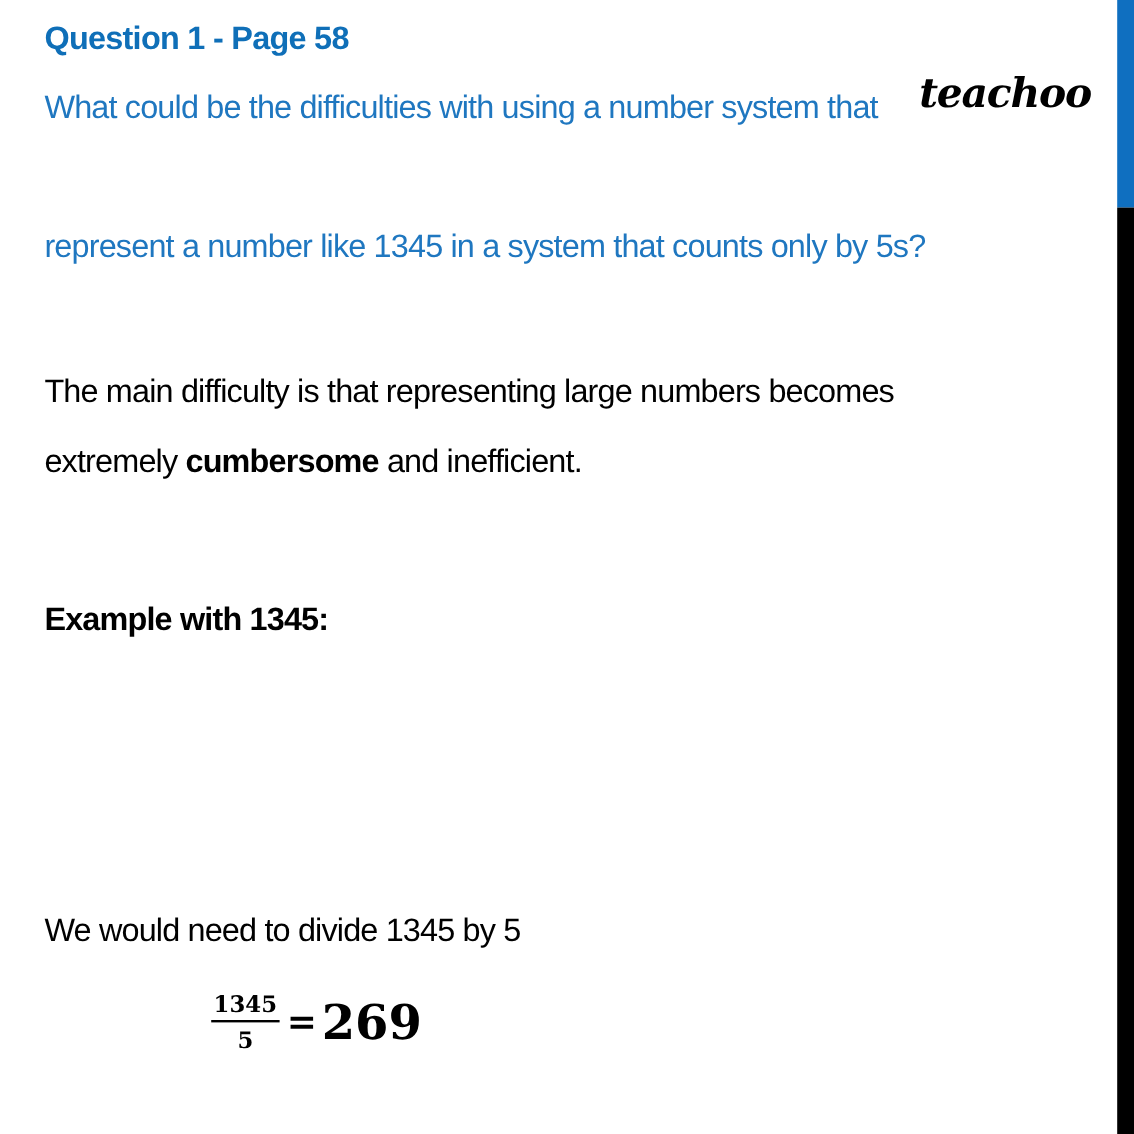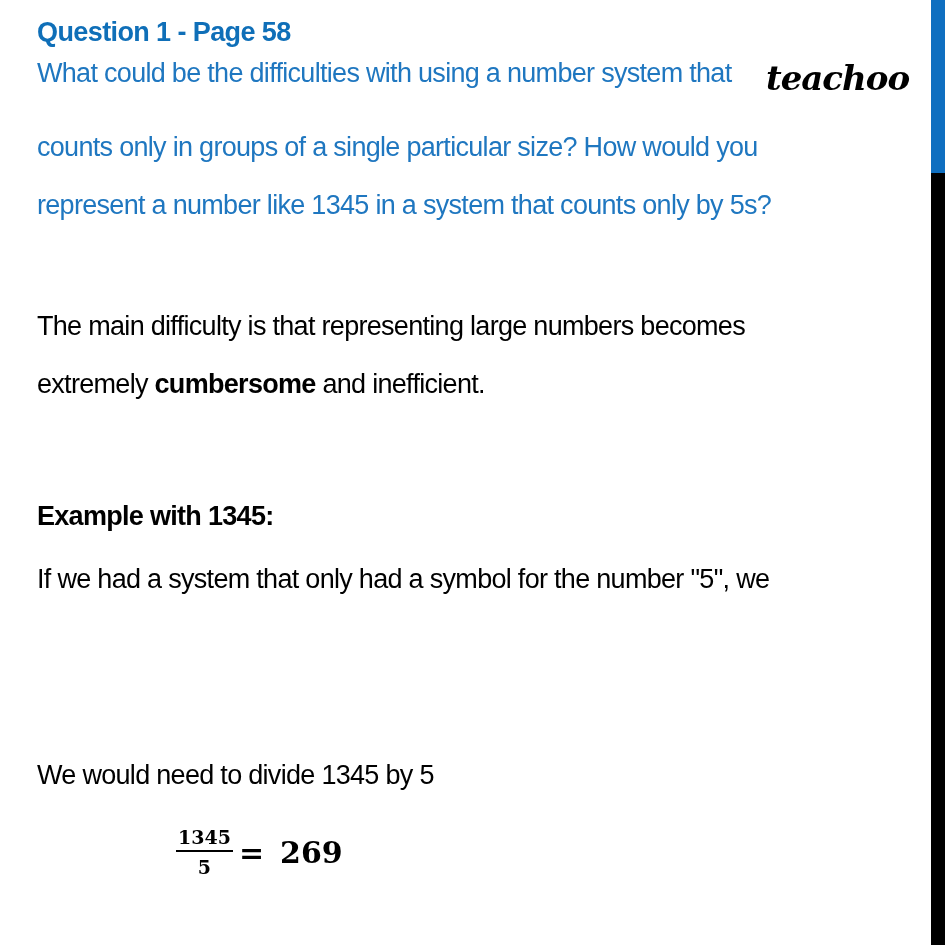--- a/index.html
+++ b/index.html
@@ -28,41 +28,39 @@
     .b { font-weight: bold; }
     .math {
       position: absolute; left: 176px; top: 826px;
       display: flex; align-items: center;
       font-family: "DejaVu Serif", serif; font-weight: bold; color: #000;
     }
     .frac { display: inline-flex; flex-direction: column; align-items: center; font-size: 19px; }
     .frac .num { padding: 0 2px 2px 2px; border-bottom: 2px solid #000; line-height: 22px; }
     .frac .den { padding-top: 4px; line-height: 22px; }
     .eq { font-size: 30px; margin-left: 6px; }
-    .res { font-size: 30px; margin-left: 16px; }
+    .res { font-size: 40px; margin-left: 4px; }
     .sidebar-blue { position: absolute; left: 931px; top: 0; width: 14px; height: 173px; background: #0f6fc0; }
     .sidebar-black { position: absolute; left: 931px; top: 173px; width: 14px; height: 772px; background: #000; }
   </style>
 </head>
 <body>
 
 <div class="page">
   <div class="title">Question 1 - Page 58</div>
   <div class="logo">teachoo</div>
 
-  <div class="line q" style="top:58px">What could be the difficulties with using a number system that</div>
-  <div class="line q" style="top:132px">counts only in groups of a single particular size? How would you</div>
+  <div class="line q" style="top:74px">What could be the difficulties with using a number system that</div>
   <div class="line q" style="top:190px">represent a number like 1345 in a system that counts only by 5s?</div>
 
   <div class="line" style="top:369px"><span>extremely </span><span class="b">cumbersome</span><span> and inefficient.</span></div>
   <div class="line" style="top:311px">The main difficulty is that representing large numbers becomes</div>
 
   <div class="line b" style="top:501px">Example with 1345:</div>
 
-  <div class="line" style="top:564px">If we had a system that only had a symbol for the number "5", we</div>
 
   <div class="line" style="top:760px">We  would need to divide 1345 by 5</div>
 
   <div class="math">
     <span class="frac">
       <span class="num">1345</span>
       <span class="den">5</span>
     </span>
     <span class="eq">=</span>
     <span class="res">269</span>

